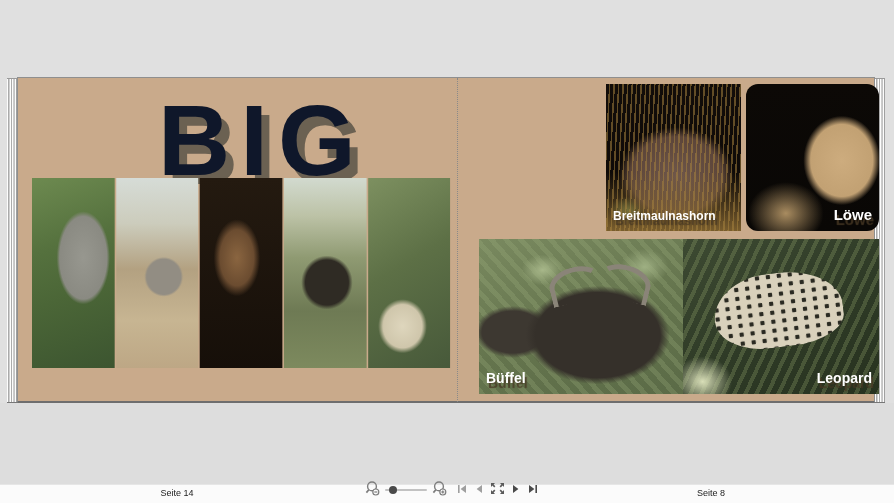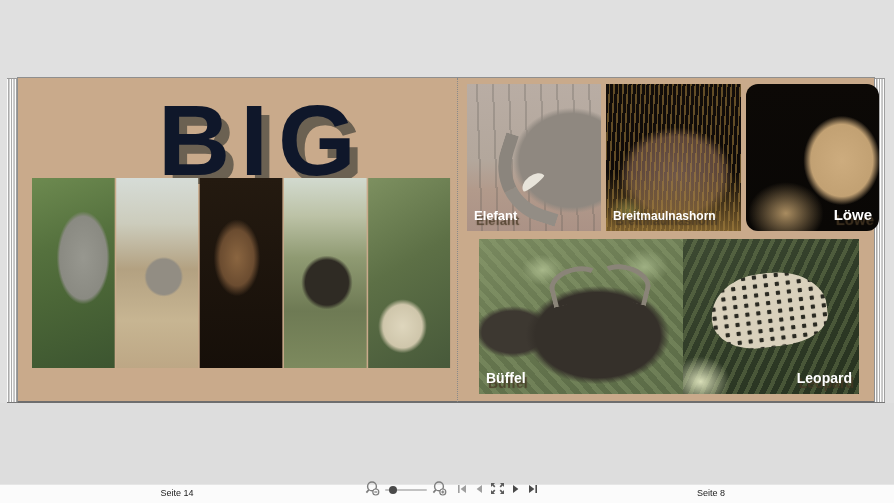--- a/index.html
+++ b/index.html
@@ -93,21 +93,21 @@
     radial-gradient(120px 82px at 56% 62%,#35302a 0%,#35302a 52%,rgba(0,0,0,0) 60%),
     radial-gradient(62px 42px at 16% 60%,#3d3831 0%,#3d3831 50%,rgba(0,0,0,0) 62%),
     radial-gradient(30px 22px at 30% 20%,#a8b88a 0%,rgba(0,0,0,0) 70%),
     radial-gradient(34px 26px at 78% 18%,#9fb083 0%,rgba(0,0,0,0) 70%),
     repeating-linear-gradient(48deg,rgba(160,178,128,0.25) 0 5px,rgba(0,0,0,0) 5px 11px),
     linear-gradient(160deg,#79895f 0%,#64744d 55%,#57674494 100%),#5f6f4a; margin-left: 12px;}
   .horn{position:absolute;width:44px;height:30px;border:5px solid #8a8478;border-bottom:none;
     border-left-color:transparent;border-right-color:transparent;border-radius:50% 50% 0 0;}
   .horn-l{left:70px;top:28px;transform:rotate(-14deg);border-left-color:#8a8478;}
   .horn-r{left:118px;top:26px;transform:rotate(14deg);border-right-color:#8a8478;}
-  .ph-leopard{left:665px;top:161px;width:176px;height:155px;background:
+  .ph-leopard{left:665px;top:161px;width:196px;height:155px;background:
     radial-gradient(42px 36px at 10% 92%,#d9dfb8 0%,rgba(0,0,0,0) 70%),
     repeating-linear-gradient(115deg,rgba(142,160,104,0.30) 0 4px,rgba(0,0,0,0) 4px 10px),
     linear-gradient(150deg,#3d4a32 0%,#2e3a26 55%,#27321f 100%);}
   .leopard-body{
     position:absolute;left:16%;top:22%;width:66%;height:48%;
     border-radius:55% 60% 52% 50%/70% 65% 45% 55%;
     background:radial-gradient(circle at 3px 3px,#2a2a22 2.1px,rgba(0,0,0,0) 2.6px) 0 0/11px 9px,#d9d1bc;
     transform:rotate(-7deg);
   }
 
@@ -138,25 +138,20 @@
     <div class="digits">
       <span class="digit digit-1">1</span>
       <span class="digit digit-2">2</span>
       <span class="digit digit-3">3</span>
       <span class="digit digit-4">4</span>
       <span class="digit digit-5">5</span>
     </div>
 
     <div class="fold-line"></div>
 
-    <div class="photo ph-elefant">
-      <div class="trunk"></div>
-      <div class="tusk"></div>
-      <span class="photo-label lbl-bl" style="font-size:13px;">Elefant</span>
-    </div>
 
     <div class="photo ph-nashorn">
       <span class="photo-label lbl-bl" style="font-size:12px;">Breitmaulnashorn</span>
     </div>
 
     <div class="photo ph-loewe">
       <span class="photo-label lbl-br" style="font-size:15px;">Löwe</span>
     </div>
 
     <div class="photo ph-bueffel">

